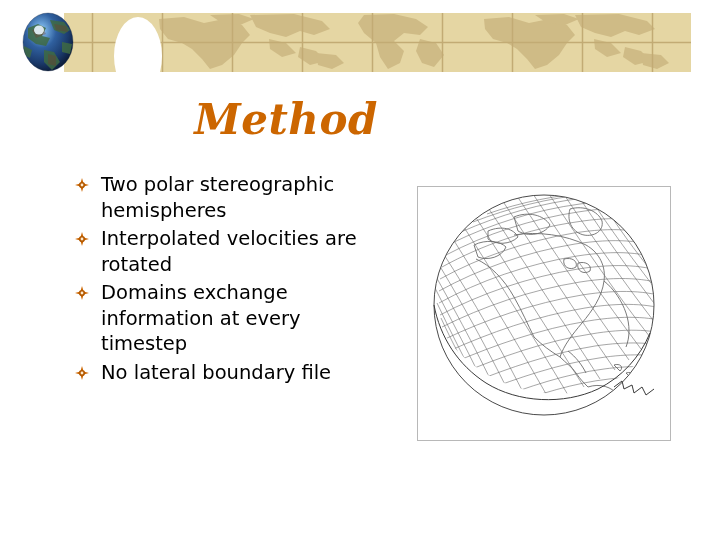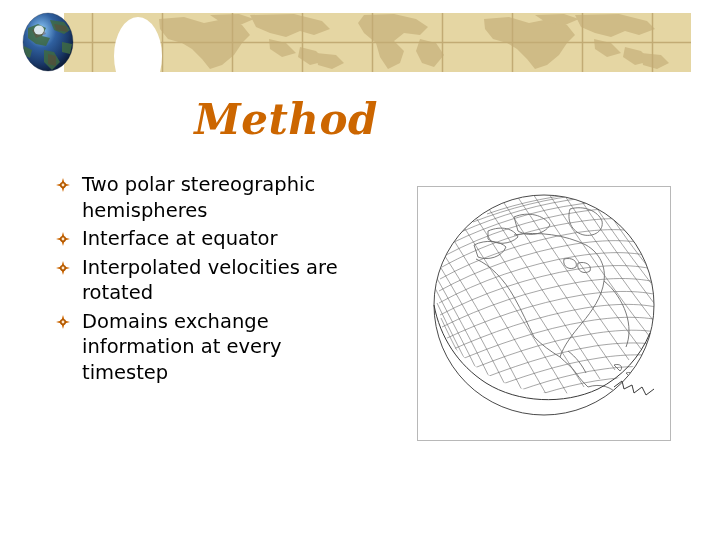--- a/index.html
+++ b/index.html
@@ -66,21 +66,21 @@
     font-weight: bold;
     font-size: 42px;
     line-height: 48px;
     color: #cc6600;
     letter-spacing: 0.5px;
   }
 
   
   #bullet-list {
     position: absolute;
-    left: 56px;
+    left: 75px;
     top: 172px;
     width: 310px;
   }
   .bullet-row {
     display: flex;
     align-items: flex-start;
     margin-bottom: 3px;
   }
   .bullet-marker {
     flex: 0 0 auto;
@@ -197,48 +197,48 @@
 
   <div class="bullet-row">
     <svg class="bullet-marker" viewBox="0 0 14 14">
       <path d="M7 0 L8.6 5.4 L14 7 L8.6 8.6 L7 14 L5.4 8.6 L0 7 L5.4 5.4 Z" fill="#cc6600"></path>
       <circle cx="7" cy="7" r="3.1" fill="#b35900"></circle>
       <circle cx="7" cy="7" r="1.4" fill="#ffe9cc"></circle>
     </svg>
     <div class="bullet-text">Two polar stereographic hemispheres</div>
   </div>
 
+
+
   <div class="bullet-row">
     <svg class="bullet-marker" viewBox="0 0 14 14">
       <path d="M7 0 L8.6 5.4 L14 7 L8.6 8.6 L7 14 L5.4 8.6 L0 7 L5.4 5.4 Z" fill="#cc6600"></path>
       <circle cx="7" cy="7" r="3.1" fill="#b35900"></circle>
       <circle cx="7" cy="7" r="1.4" fill="#ffe9cc"></circle>
     </svg>
-    <div class="bullet-text">Interface at equator</div>
-  </div>
-
+    <div class="bullet-text">Interpolated velocities are rotated</div>
+  </div>
 
   <div class="bullet-row">
     <svg class="bullet-marker" viewBox="0 0 14 14">
       <path d="M7 0 L8.6 5.4 L14 7 L8.6 8.6 L7 14 L5.4 8.6 L0 7 L5.4 5.4 Z" fill="#cc6600"></path>
       <circle cx="7" cy="7" r="3.1" fill="#b35900"></circle>
       <circle cx="7" cy="7" r="1.4" fill="#ffe9cc"></circle>
     </svg>
-    <div class="bullet-text">Interpolated velocities are rotated</div>
+    <div class="bullet-text">Domains exchange information at every timestep</div>
   </div>
 
   <div class="bullet-row">
     <svg class="bullet-marker" viewBox="0 0 14 14">
       <path d="M7 0 L8.6 5.4 L14 7 L8.6 8.6 L7 14 L5.4 8.6 L0 7 L5.4 5.4 Z" fill="#cc6600"></path>
       <circle cx="7" cy="7" r="3.1" fill="#b35900"></circle>
       <circle cx="7" cy="7" r="1.4" fill="#ffe9cc"></circle>
     </svg>
-    <div class="bullet-text">Domains exchange information at every timestep</div>
-  </div>
-
+    <div class="bullet-text">No lateral boundary file</div>
+  </div>
 
 </div>
 
 <div id="globe-figure">
   <svg width="252" height="253" viewBox="0 0 252 253">
     <defs>
       <clipPath id="sphereClip">
         <circle cx="126" cy="118" r="110"></circle>
       </clipPath>
       <clipPath id="meshClip">

